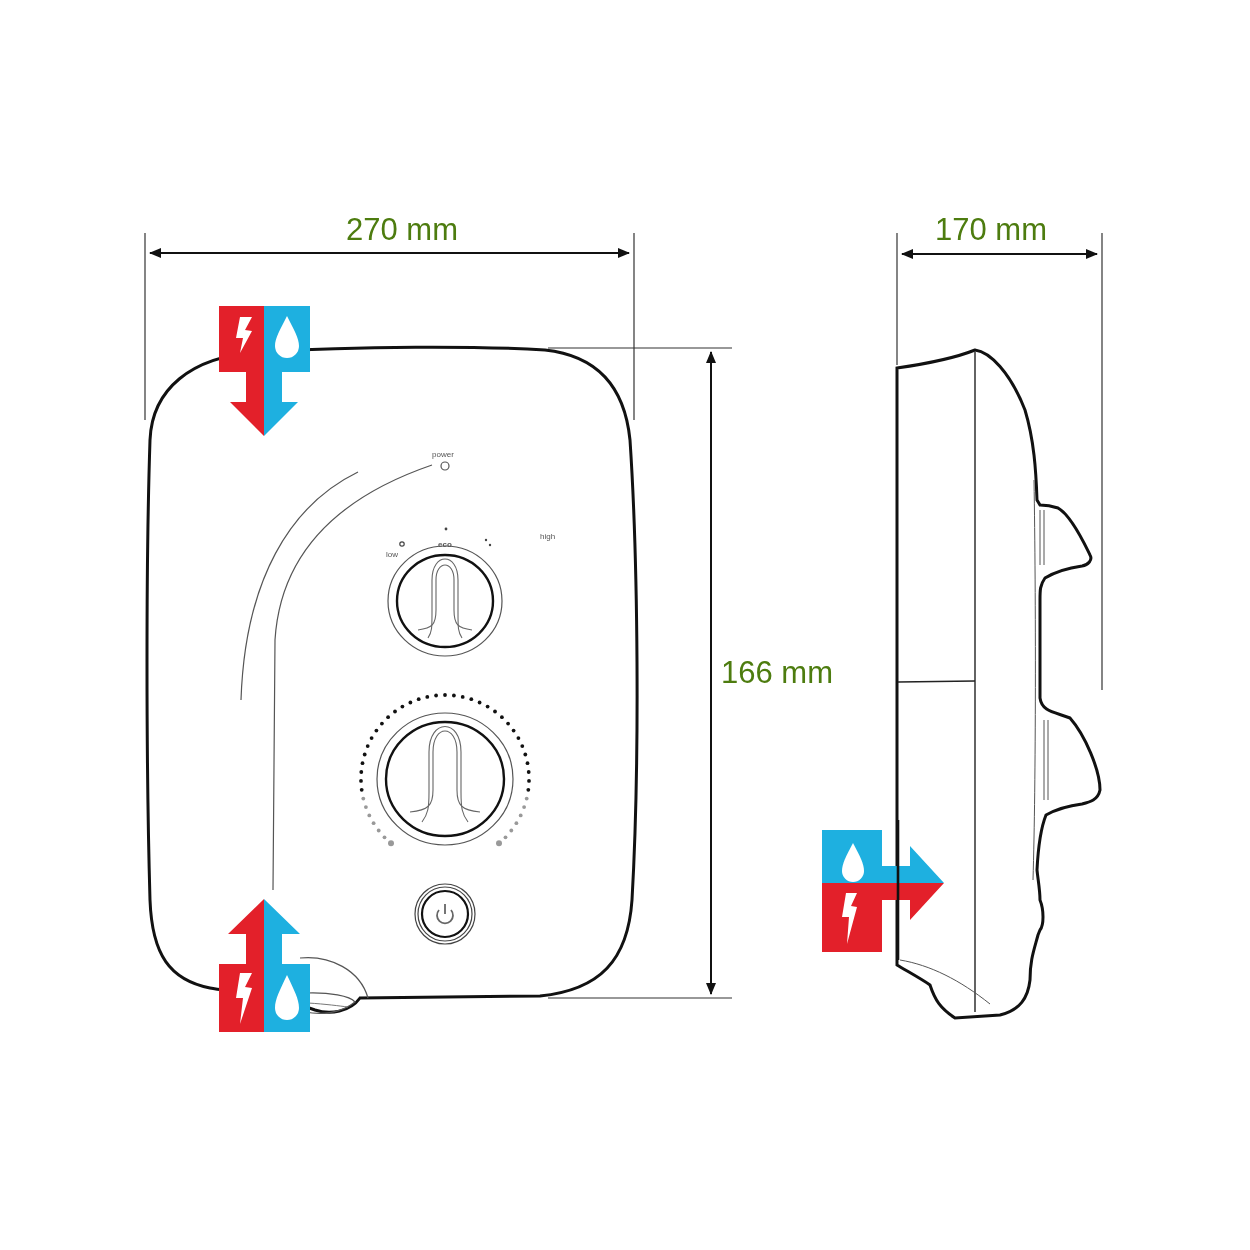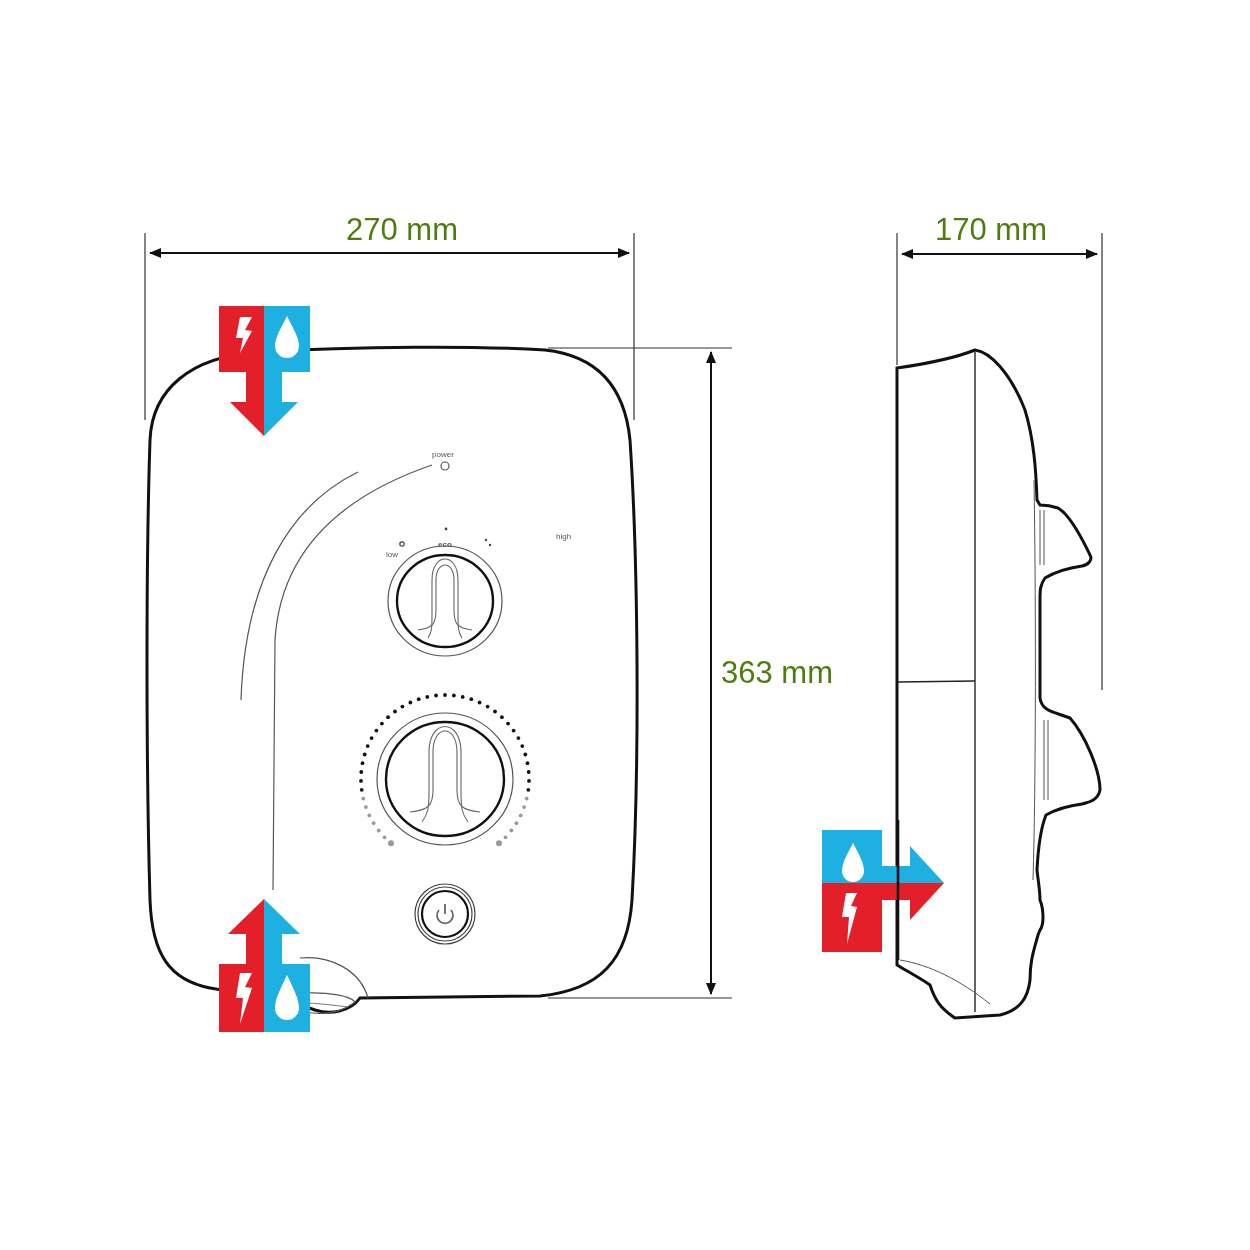--- a/index.html
+++ b/index.html
@@ -6,21 +6,21 @@
   body { width: 1250px; height: 1250px; position: relative; overflow: hidden; font-family: "Liberation Sans", sans-serif; }
   .canvas { position: absolute; left: 0; top: 0; width: 1250px; height: 1250px; }
   .dim-label { position: absolute; font-family: "Liberation Sans", sans-serif; font-size: 31px; color: #4d7c0f; white-space: nowrap; }
   #dim-width { left: 346px; top: 212px; }
   #dim-depth { left: 935px; top: 212px; }
   #dim-height { left: 721px; top: 655px; }
   .ctrl-label { position: absolute; font-family: "Liberation Sans", sans-serif; font-size: 8px; color: #555; white-space: nowrap; }
   #lbl-power { left: 432px; top: 450px; }
   #lbl-eco { left: 438px; top: 540px; font-weight: bold; }
   #lbl-low { left: 386px; top: 550px; }
-  #lbl-high { left: 508px; top: 532px; padding-left: 48px; }
+  #lbl-high { left: 492px; top: 532px; padding-left: 48px; }
 </style>
 </head>
 <body>
 
 <svg class="canvas" viewBox="0 0 1250 1250" xmlns="http://www.w3.org/2000/svg">
   <defs>
     <marker id="arr" markerWidth="12" markerHeight="10" refX="11" refY="5" orient="auto-start-reverse" markerUnits="userSpaceOnUse">
       <path d="M0,0 L12,5 L0,10 Z" fill="#111"></path>
     </marker>
   </defs>
@@ -197,18 +197,18 @@
     <path d="M 822 830 L 882 830 L 882 866 L 910 866 L 910 846 L 944 883 L 822 883 Z" fill="#1eb0e0"></path>
     <path d="M 822 883 L 944 883 L 910 920 L 910 900 L 882 900 L 882 952 L 822 952 Z" fill="#e3202a"></path>
     <line x1="898" y1="820" x2="898" y2="960" stroke="#111" stroke-width="2.6"></line>
     <path d="M 853 843 C 860 856, 864 864, 864 871 A 11 11 0 0 1 842 871 C 842 864, 846 856, 853 843 Z" fill="#fff"></path>
     <path d="M 846 893 L 857 893 L 851 906 L 857 907 L 847 944 L 849 917 L 842 917 Z" fill="#fff"></path>
   </g>
 </svg>
 
 <div class="dim-label" id="dim-width">270 mm</div>
 <div class="dim-label" id="dim-depth">170 mm</div>
-<div class="dim-label" id="dim-height">363 mm</div>
+<div class="dim-label" id="dim-height">166 mm</div>
 
 <div class="ctrl-label" id="lbl-power">power</div>
 <div class="ctrl-label" id="lbl-low">low</div>
 <div class="ctrl-label" id="lbl-eco">eco</div>
 <div class="ctrl-label" id="lbl-high">high</div>
 
 </body></html>

